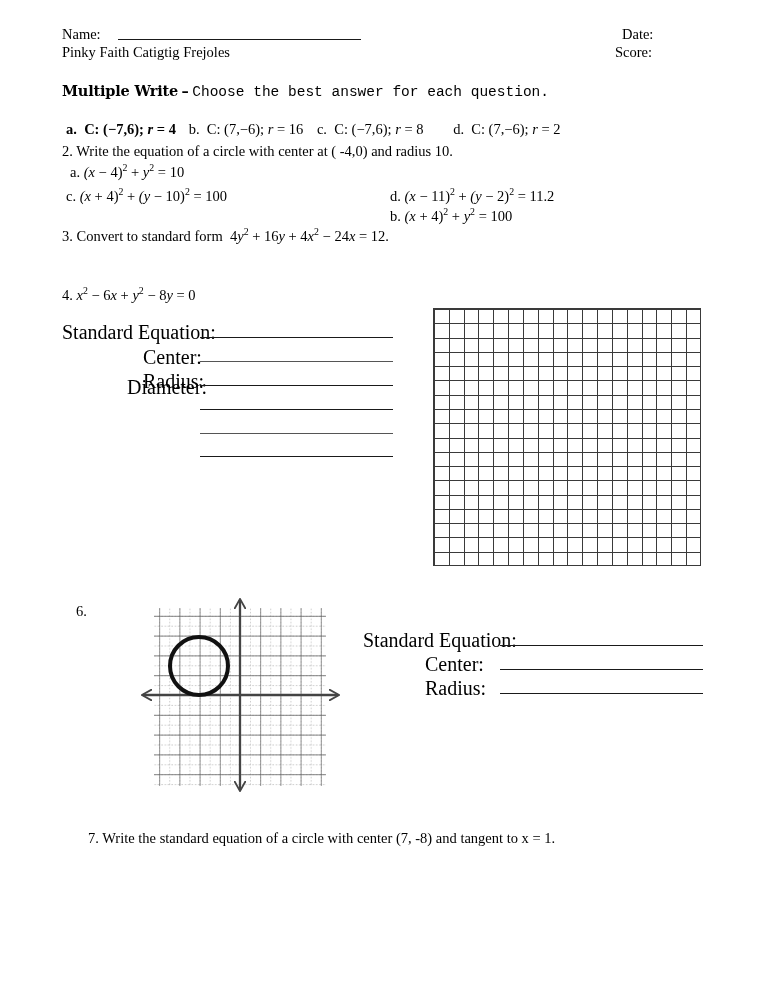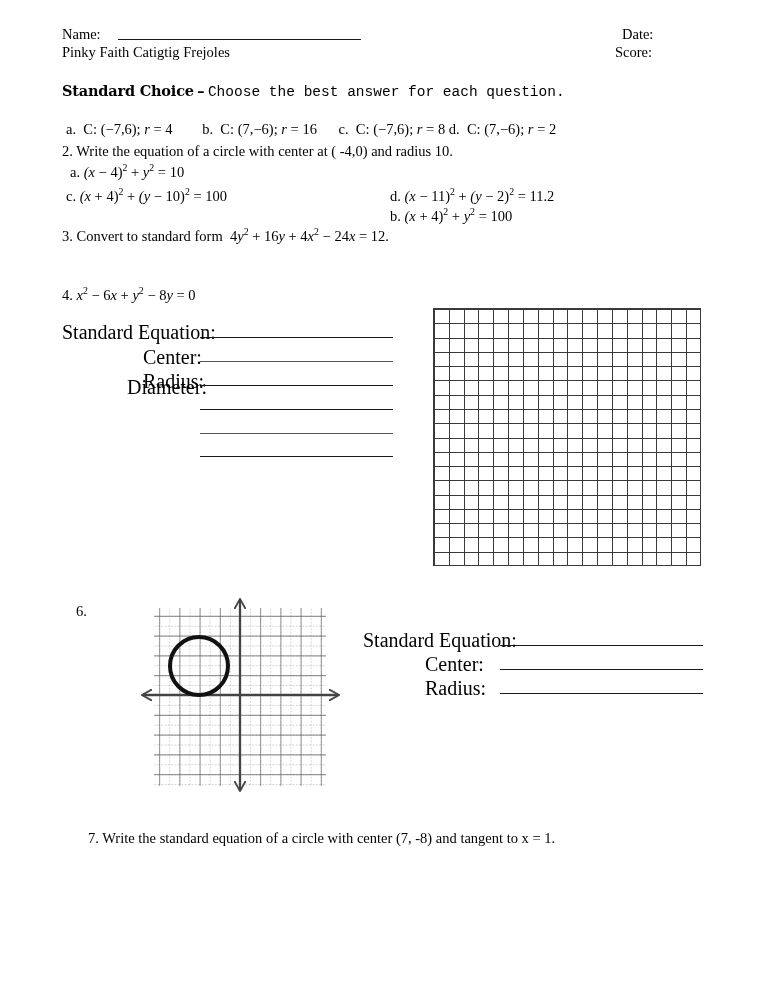--- a/index.html
+++ b/index.html
@@ -32,23 +32,23 @@
   #header-score-label { left: 615px; top: 44px; }
 
   
   #mc-heading { left: 62px; top: 82px; }
   #mc-heading .dash { font-family: "Liberation Serif", serif; font-weight: normal; }
   #mc-heading .instr { font-weight: normal; font-family: Liberation Mono, monospace; }
 
   #q1-text { left: 62px; top: 102px; }
   #q1-choices { left: 66px; top: 121px; }
   #q1-choices span.choice { display: inline-block; }
-  #q1-choices .gapA { margin-right: 26px; }
-  #q1-choices .gapB { margin-right: 18px; }
-  #q1-choices .gapC { }
+  #q1-choices .gapA { margin-right: 9px; font-weight: bold; }
+  #q1-choices .gapB { margin-right: 10px; }
+  #q1-choices .gapC { margin-right: 26px; }
 
   #q2-text { left: 62px; top: 143px; }
   #q2-a { left: 70px; top: 164px; }
   #q2-b { left: 390px; top: 164px; margin-top: 44px; }
   #q2-c { left: 66px; top: 188px; }
   #q2-d { left: 390px; top: 188px; }
 
   #q3-text { left: 62px; top: 228px; }
   #q4-text { left: 62px; top: 287px; }
 
@@ -107,21 +107,21 @@
 
 <div class="page">
 
   <div class="t" id="header-name-label">Name:</div>
   <div class="rule" id="name-rule"></div>
   <div class="t" id="header-name-value">Pinky Faith Catigtig Frejoles</div>
   <div class="t" id="header-date-label">Date:</div>
   <div class="t" id="header-score-label">Score:</div>
 
   <div class="t" id="mc-heading">
-    <span class="bold">Standard Choice</span><span class="bold dash">&nbsp;</span><span class="bold">–</span><span>&nbsp;</span><span class="instr">Choose the best answer for each question.</span>
+    <span class="bold">Multiple Write</span><span class="bold dash">&nbsp;</span><span class="bold">–</span><span>&nbsp;</span><span class="instr">Choose the best answer for each question.</span>
   </div>
 
 
   <div class="t" id="q1-choices">
     <span class="choice gapA">
       <span>a.</span>&nbsp;
       C:&nbsp;(<span class="op">−</span>7,6); <span class="math">r</span> = 4
     </span>
     <span class="choice gapB">
       <span>b.</span>&nbsp;

